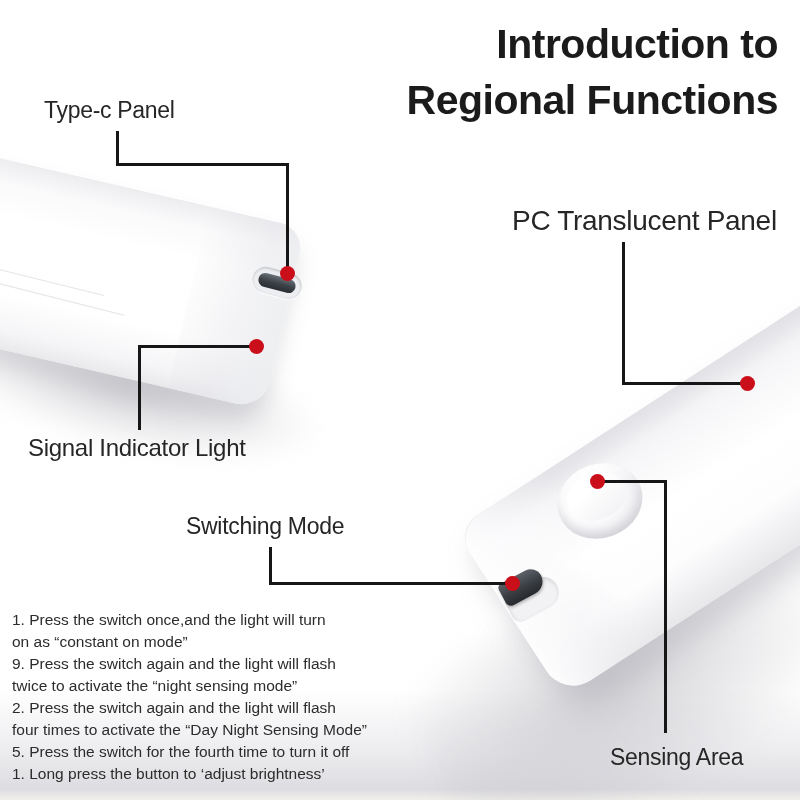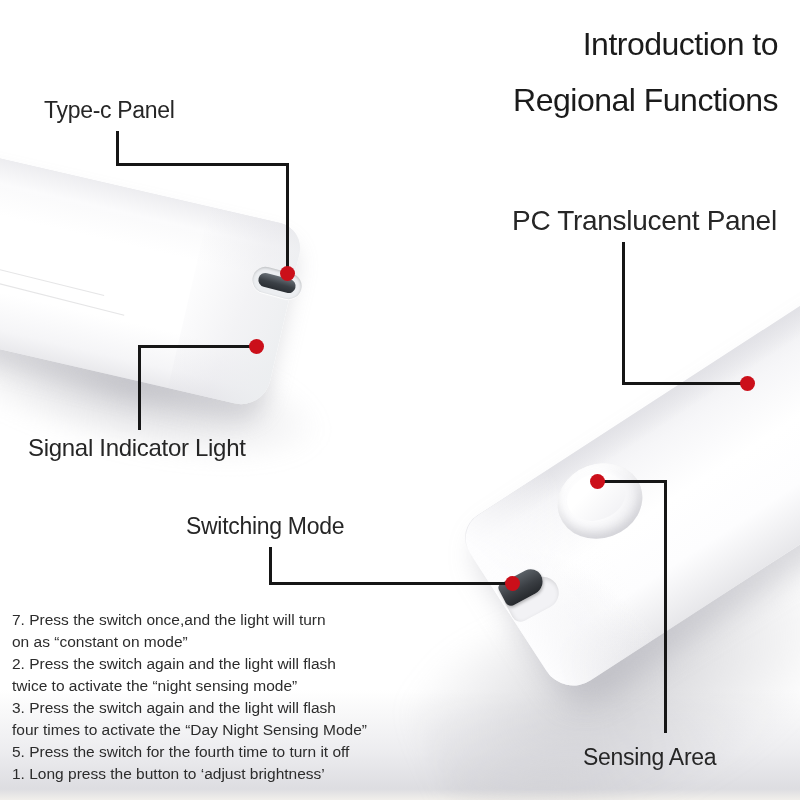--- a/index.html
+++ b/index.html
@@ -57,21 +57,21 @@
     box-shadow:inset 0 2px 5px rgba(0,0,0,0.14);}
   .switch-tab{position:absolute;left:500px;top:574px;width:44px;height:25px;z-index:3;
     transform:rotate(-28deg);border-radius:5px 12px 14px 6px;
     background:linear-gradient(180deg,#5b6167 0%,#3a3e43 55%,#26292d 100%);
     box-shadow:0 2px 3px rgba(0,0,0,0.25);}
   
   .lline{position:absolute;background:#161616;z-index:5;}
   .dot{position:absolute;width:15px;height:15px;border-radius:50%;background:#cb0f1a;z-index:6;}
   
   .title{position:absolute;top:16px;right:22px;z-index:7;text-align:right;
-    font-size:32px;line-height:56px;font-weight:400;letter-spacing:-0.5px;color:#1b1b1b;white-space:pre-line;}
+    font-size:41px;line-height:56px;font-weight:700;letter-spacing:-0.5px;color:#1b1b1b;white-space:pre-line;}
   .part-label{position:absolute;z-index:7;font-size:23px;letter-spacing:-0.3px;color:#262626;white-space:nowrap;}
   .instructions{position:absolute;left:12px;top:609px;width:420px;z-index:7;
     font-size:15.5px;line-height:22px;color:#2c2c2c;}
   .instructions div{white-space:pre-line;}
 </style>
 </head>
 <body>
 
 <div class="canvas">
 
@@ -121,26 +121,26 @@
   <div class="dot" style="left:505px;top:576px;"></div>
   <div class="dot" style="left:590px;top:474px;"></div>
 
   <div class="title">Introduction to
 Regional Functions</div>
 
   <div class="part-label" style="left:44px;top:97px;">Type-c Panel</div>
   <div class="part-label" style="left:512px;top:205px;font-size:28px;">PC Translucent Panel</div>
   <div class="part-label" style="left:186px;top:513px;">Switching Mode</div>
   <div class="part-label" style="left:28px;top:434px;font-size:24px;">Signal Indicator Light</div>
-  <div class="part-label" style="left:583px;top:744px;text-align:right;">Sensing Area</div>
+  <div class="part-label" style="left:610px;top:744px;text-align:right;">Sensing Area</div>
 
   <div class="instructions">
-    <div>7. Press the switch once,and the light will turn
+    <div>1. Press the switch once,and the light will turn
 on as “constant on mode”</div>
+    <div>9. Press the switch again and the light will flash
+twice to activate the “night sensing mode”</div>
     <div>2. Press the switch again and the light will flash
-twice to activate the “night sensing mode”</div>
-    <div>3. Press the switch again and the light will flash
 four times to activate the “Day Night Sensing Mode”</div>
     <div>5. Press the switch for the fourth time to turn it off</div>
     <div>1. Long press the button to ‘adjust brightness’</div>
   </div>
 
 </div>
 
 </body></html>

